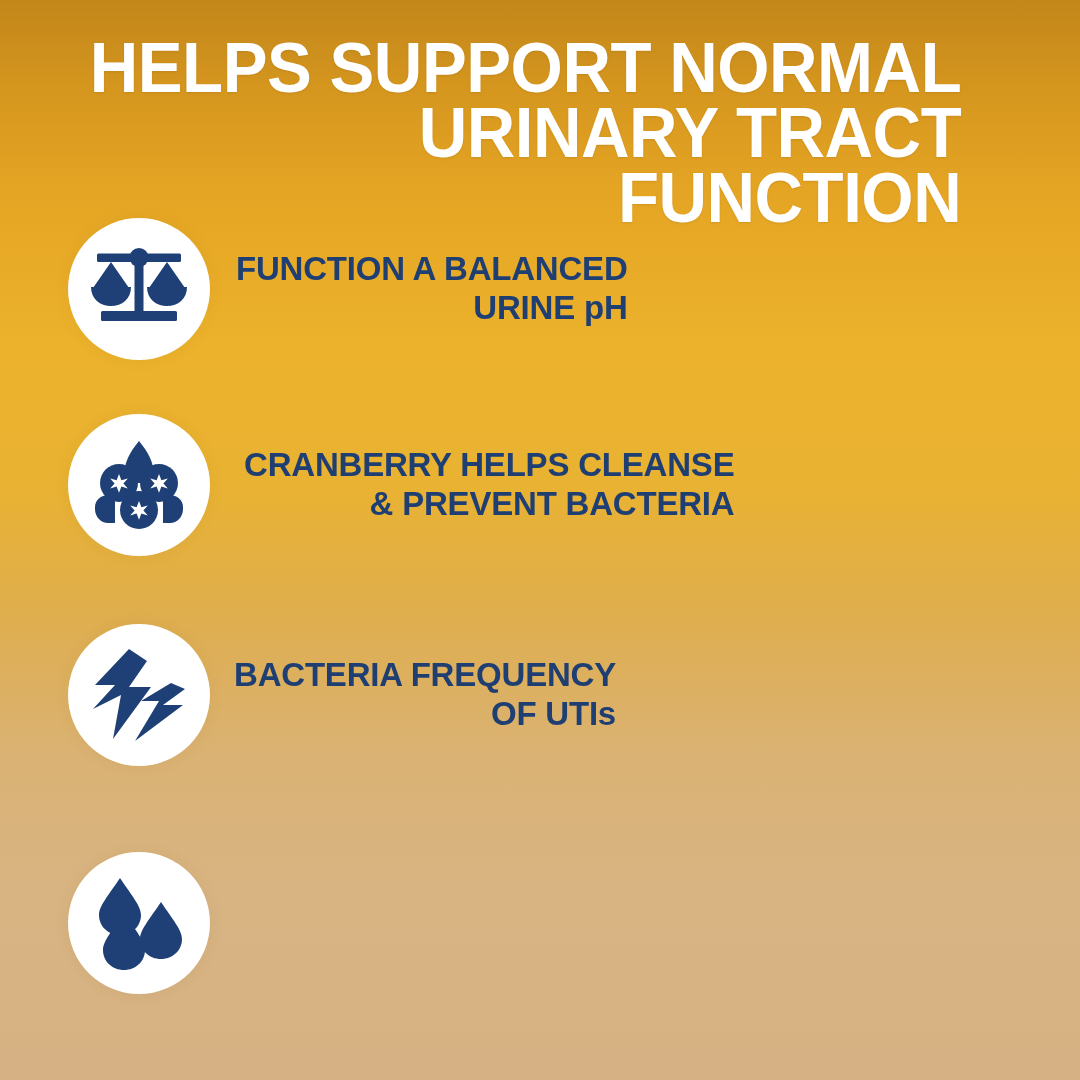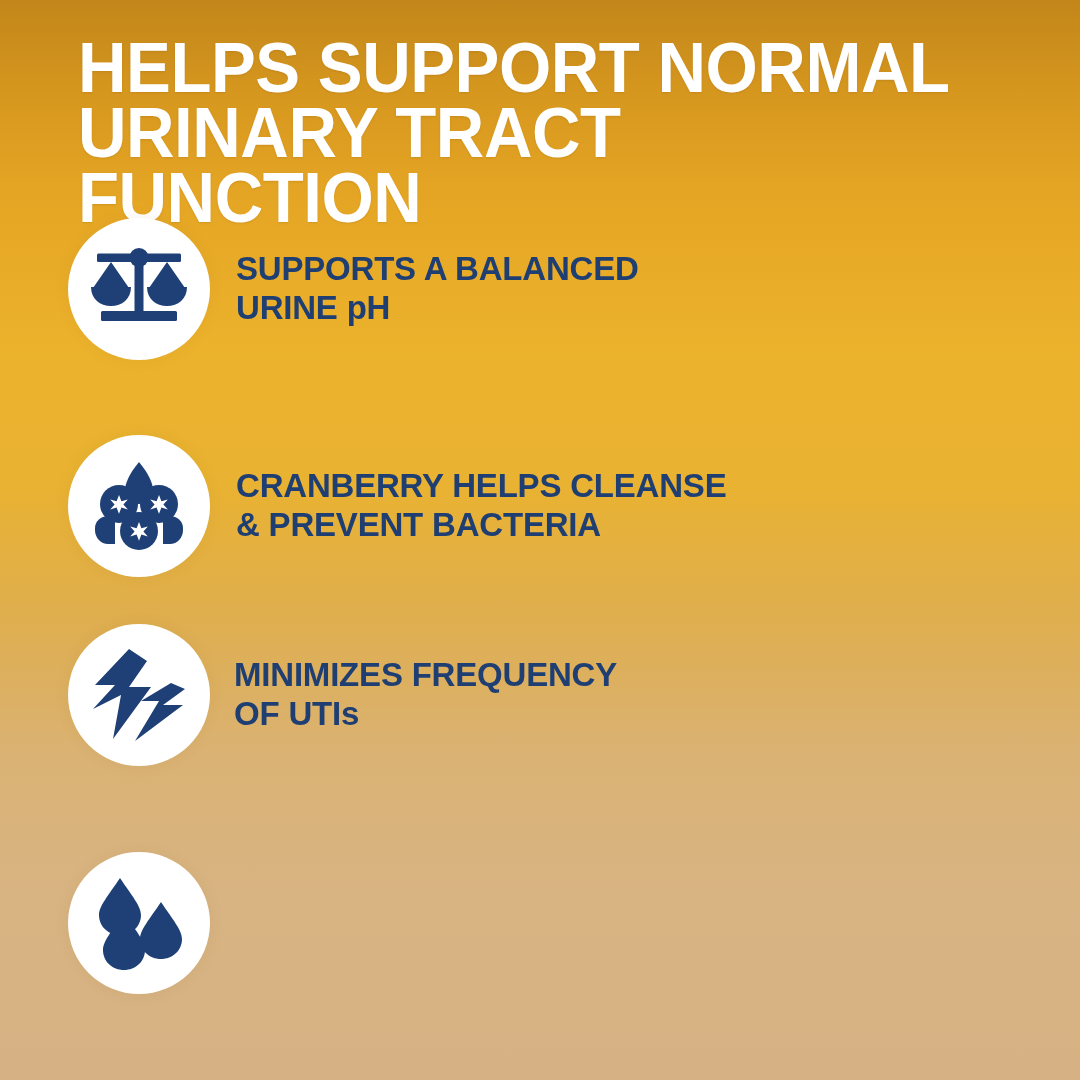--- a/index.html
+++ b/index.html
@@ -30,21 +30,21 @@
   #poster { background:
       linear-gradient(180deg,
         #c2861a 0%,
         #d5961e 8%,
         #e5a524 18%,
         #ecb22c 32%,
         #e9b232 45%,
         #dfae4e 57%,
         #dab274 70%,
         #d8b483 83%,
-        #d6b183 100%);
+        #d6b183 100%); text-align: right;
   }
 
   
   .photo {
     position:absolute;
     inset:0;
     pointer-events:none;
   }
   .photo svg { display:block; width:1080px; height:1080px; }
 
@@ -87,21 +87,21 @@
     margin-left:26px;
     color:#1f3f73;
     font-weight:bold;
     font-size:33px;
     line-height:1.18;
     letter-spacing:-0.2px;
     white-space:pre-line;
   }
 
   #b1 { top:218px; }
-  #b2 { top:435px; }
+  #b2 { top:414px;gap:8px; }
   #b3 { top:624px; }
   #b4 { top:852px; }
 
   #b3 .btext { margin-left:24px; }
   #b4 .btext { margin-left:30px; }
 </style>
 </head>
 <body>
 
 <div id="poster">
@@ -288,21 +288,21 @@
 
             <path d="M4,50 L44,50 C44,62 35,69 24,69 C13,69 4,62 4,50 Z"></path>
 
             <path d="M80,25 L62,51 L98,51 Z M80,33.5 L70.5,47 L89.5,47 Z"></path>
 
             <path d="M60,50 L100,50 C100,62 91,69 80,69 C69,69 60,62 60,50 Z"></path>
           </g>
         </svg>
       </span>
     </div>
-    <div class="btext">SUPPORTS A BALANCED
+    <div class="btext">FUNCTION A BALANCED
 URINE pH</div>
   </div>
 
   <div class="benefit" id="b2">
     <div class="badge">
       <span>
         <svg width="100" height="100" viewBox="0 0 100 100" xmlns="http://www.w3.org/2000/svg">
           <g fill="#1f4076">
 
             <path d="M50,6 C60,18 64,28 64,34 C64,42 58,48 50,48 C42,48 36,42 36,34 C36,28 40,18 50,6 Z"></path>
@@ -336,21 +336,21 @@
         <svg width="104" height="104" viewBox="0 0 104 104" xmlns="http://www.w3.org/2000/svg">
           <g fill="#1f4076">
 
             <path d="M42,6 L8,42 L28,42 L6,66 L34,52 L26,96 L64,44 L42,44 L60,18 Z"></path>
 
             <path d="M84,40 L54,58 L72,58 L48,98 L96,62 L76,62 L98,46 Z"></path>
           </g>
         </svg>
       </span>
     </div>
-    <div class="btext">MINIMIZES FREQUENCY
+    <div class="btext">BACTERIA FREQUENCY
  OF UTIs</div>
   </div>
 
   <div class="benefit" id="b4">
     <div class="badge">
       <span>
         <svg width="100" height="100" viewBox="0 0 100 100" xmlns="http://www.w3.org/2000/svg">
           <g fill="#1f4076">
 
             <path d="M31,5 C43,23 52,33 52,42 C52,53.5 42.6,62 31,62 C19.4,62 10,53.5 10,42 C10,33 19,23 31,5 Z"></path>

